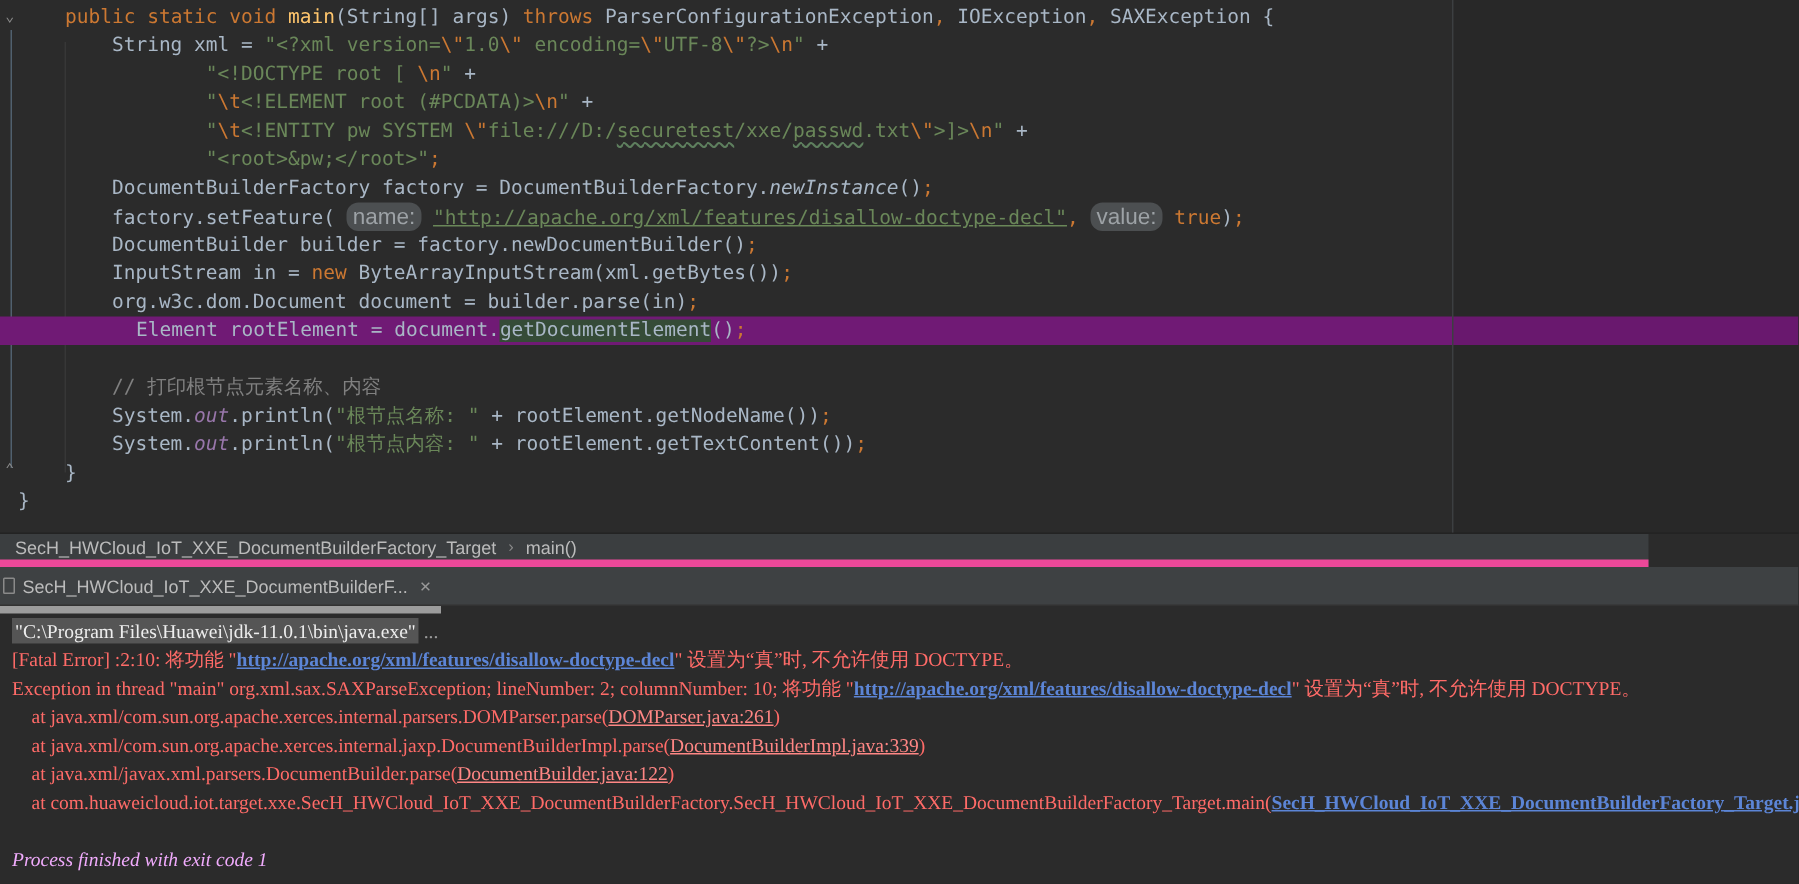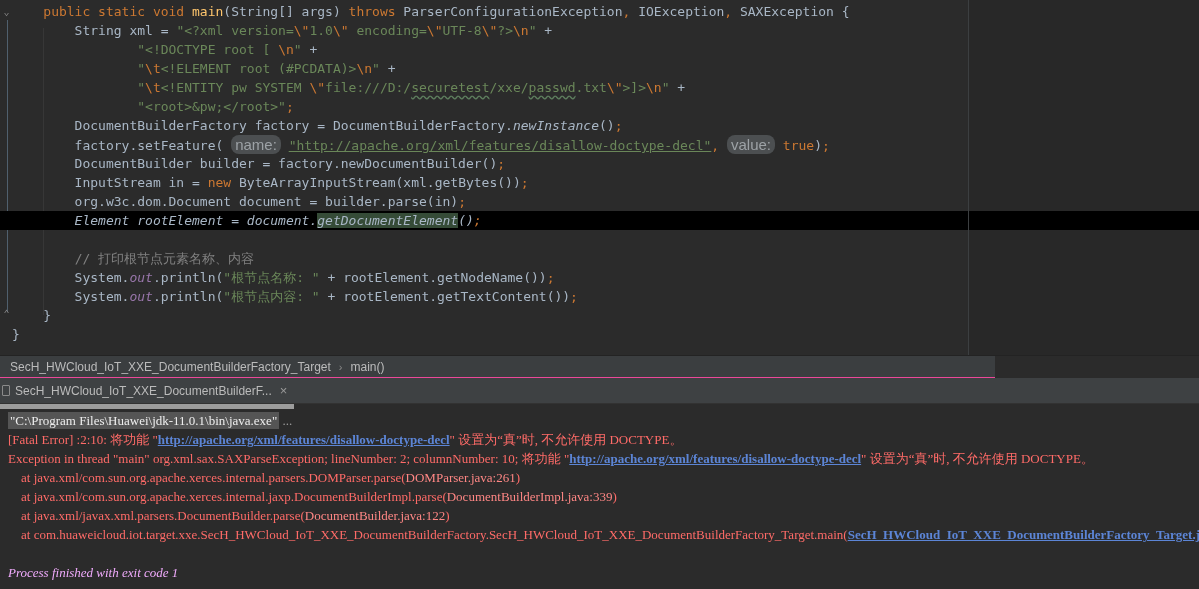--- a/index.html
+++ b/index.html
@@ -9,41 +9,41 @@
   
   .editor-pane { position:relative; width:1199px; height:356px; background:#2b2b2b;
     border-bottom:1px solid #232323; }
   .gutter { position:absolute; left:0; top:0; width:12px; height:100%; }
   .fold-scope-line { position:absolute; left:7px; top:20px; height:292px; width:1px; background:#50606e; }
   .fold-icon { position:absolute; left:1px; width:11px; height:11px; color:#8a8a8a;
     font-size:10px; line-height:11px; text-align:center; cursor:pointer; }
   .indent-guide { position:absolute; left:43px; top:28px; height:287px; width:1px; background:#373737; }
   .code-area { position:absolute; left:12px; top:2px; right:0; font-size:13px; line-height:19px; }
   .code-line { white-space:pre; height:19px; color:#a9b7c6; }
-  .code-line.current-line { background:#000000; margin-left:-12px; padding-left:12px;font-style:italic; }
+  .code-line.current-line { background:#701a75; margin-left:-12px; padding-left:28px; }
   .margin-guide { position:absolute; left:968px; top:0; bottom:0; width:1px; background:#3c3f41; }
   .beyond-margin { position:absolute; left:969px; top:0; bottom:0; right:0; background:rgba(0,0,0,0.06); }
 
   .tk-kw  { color:#cc7832; }
   .tk-fn  { color:#ffc66d; }
   .tk-df  { color:#a9b7c6; }
   .tk-st  { color:#6a8759; }
   .tk-esc { color:#cc7832; }
   .tk-cm  { color:#808080; }
   .tk-pn  { color:#cc7832; }
   .tk-it  { color:#a9b7c6; font-style:italic; }
   .tk-fd  { color:#9876aa; font-style:italic; }
   .tk-url { color:#6a8759; text-decoration:underline; cursor:pointer; }
   .tk-typo{ color:#6a8759; text-decoration:underline wavy #5e7f5e; text-underline-offset:3px; }
   .tk-sel { background:#354b37; }
   .tk-hint{ background:#4c4f51; color:#9da2a6; border-radius:8px; padding:1px 4px;
     font-family:"Liberation Sans", sans-serif; font-size:15px; }
 
   
-  .breadcrumb-bar { width:995px; height:22px; background:#3b3e40; border-bottom:1px solid #ec4899;
+  .breadcrumb-bar { width:1099px; height:22px; background:#3b3e40; border-bottom:5px solid #ec4899;
     display:flex; align-items:center; padding-left:10px;
     font-family:"Liberation Sans", sans-serif; font-size:12px; color:#bbbbbb; }
   .breadcrumb-bar .crumb { cursor:pointer; }
   .breadcrumb-bar .chev { color:#8a8a8a; margin:0 8px; font-size:11px; }
 
   
   .run-tab-bar { position:relative; width:1199px; height:26px; background:#3e4143;
     display:flex; font-family:"Liberation Sans", sans-serif;
     font-size:12px; color:#bbbbbb; border-bottom:1px solid #323232; }
   .run-tab { display:flex; align-items:center; height:100%; padding:0 8px 0 2px; cursor:pointer; }
@@ -56,21 +56,21 @@
   
   .console-pane { position:relative; width:1199px; height:184px; background:#2b2b2b;
     padding:7px 0 0 8px; font-family:"Liberation Serif","DejaVu Serif", serif;
     font-size:13px; line-height:19px; }
   .console-line { white-space:pre; height:19px; }
   .tk-plain { color:#f0abfc;font-style:italic; }
   .tk-dim   { color:#9a9a9a; }
   .tk-cmd   { background:#555555; color:#eeeeee; padding:1px 2px; }
   .tk-err   { color:#ff6b68; }
   .tk-blink { color:#5c85d6; text-decoration:underline; cursor:pointer;font-weight:bold; }
-  .tk-plink { color:#ff8785; cursor:pointer; }
+  .tk-plink { color:#ff8785; text-decoration:underline; cursor:pointer; }
 </style>
 </head>
 <body>
 
 <div class="editor-pane">
   <div class="gutter">
     <div class="fold-scope-line"></div>
     <div class="fold-icon" style="top:6px;">⌄</div>
     <div class="fold-icon" style="top:308px;">⌃</div>
   </div>

